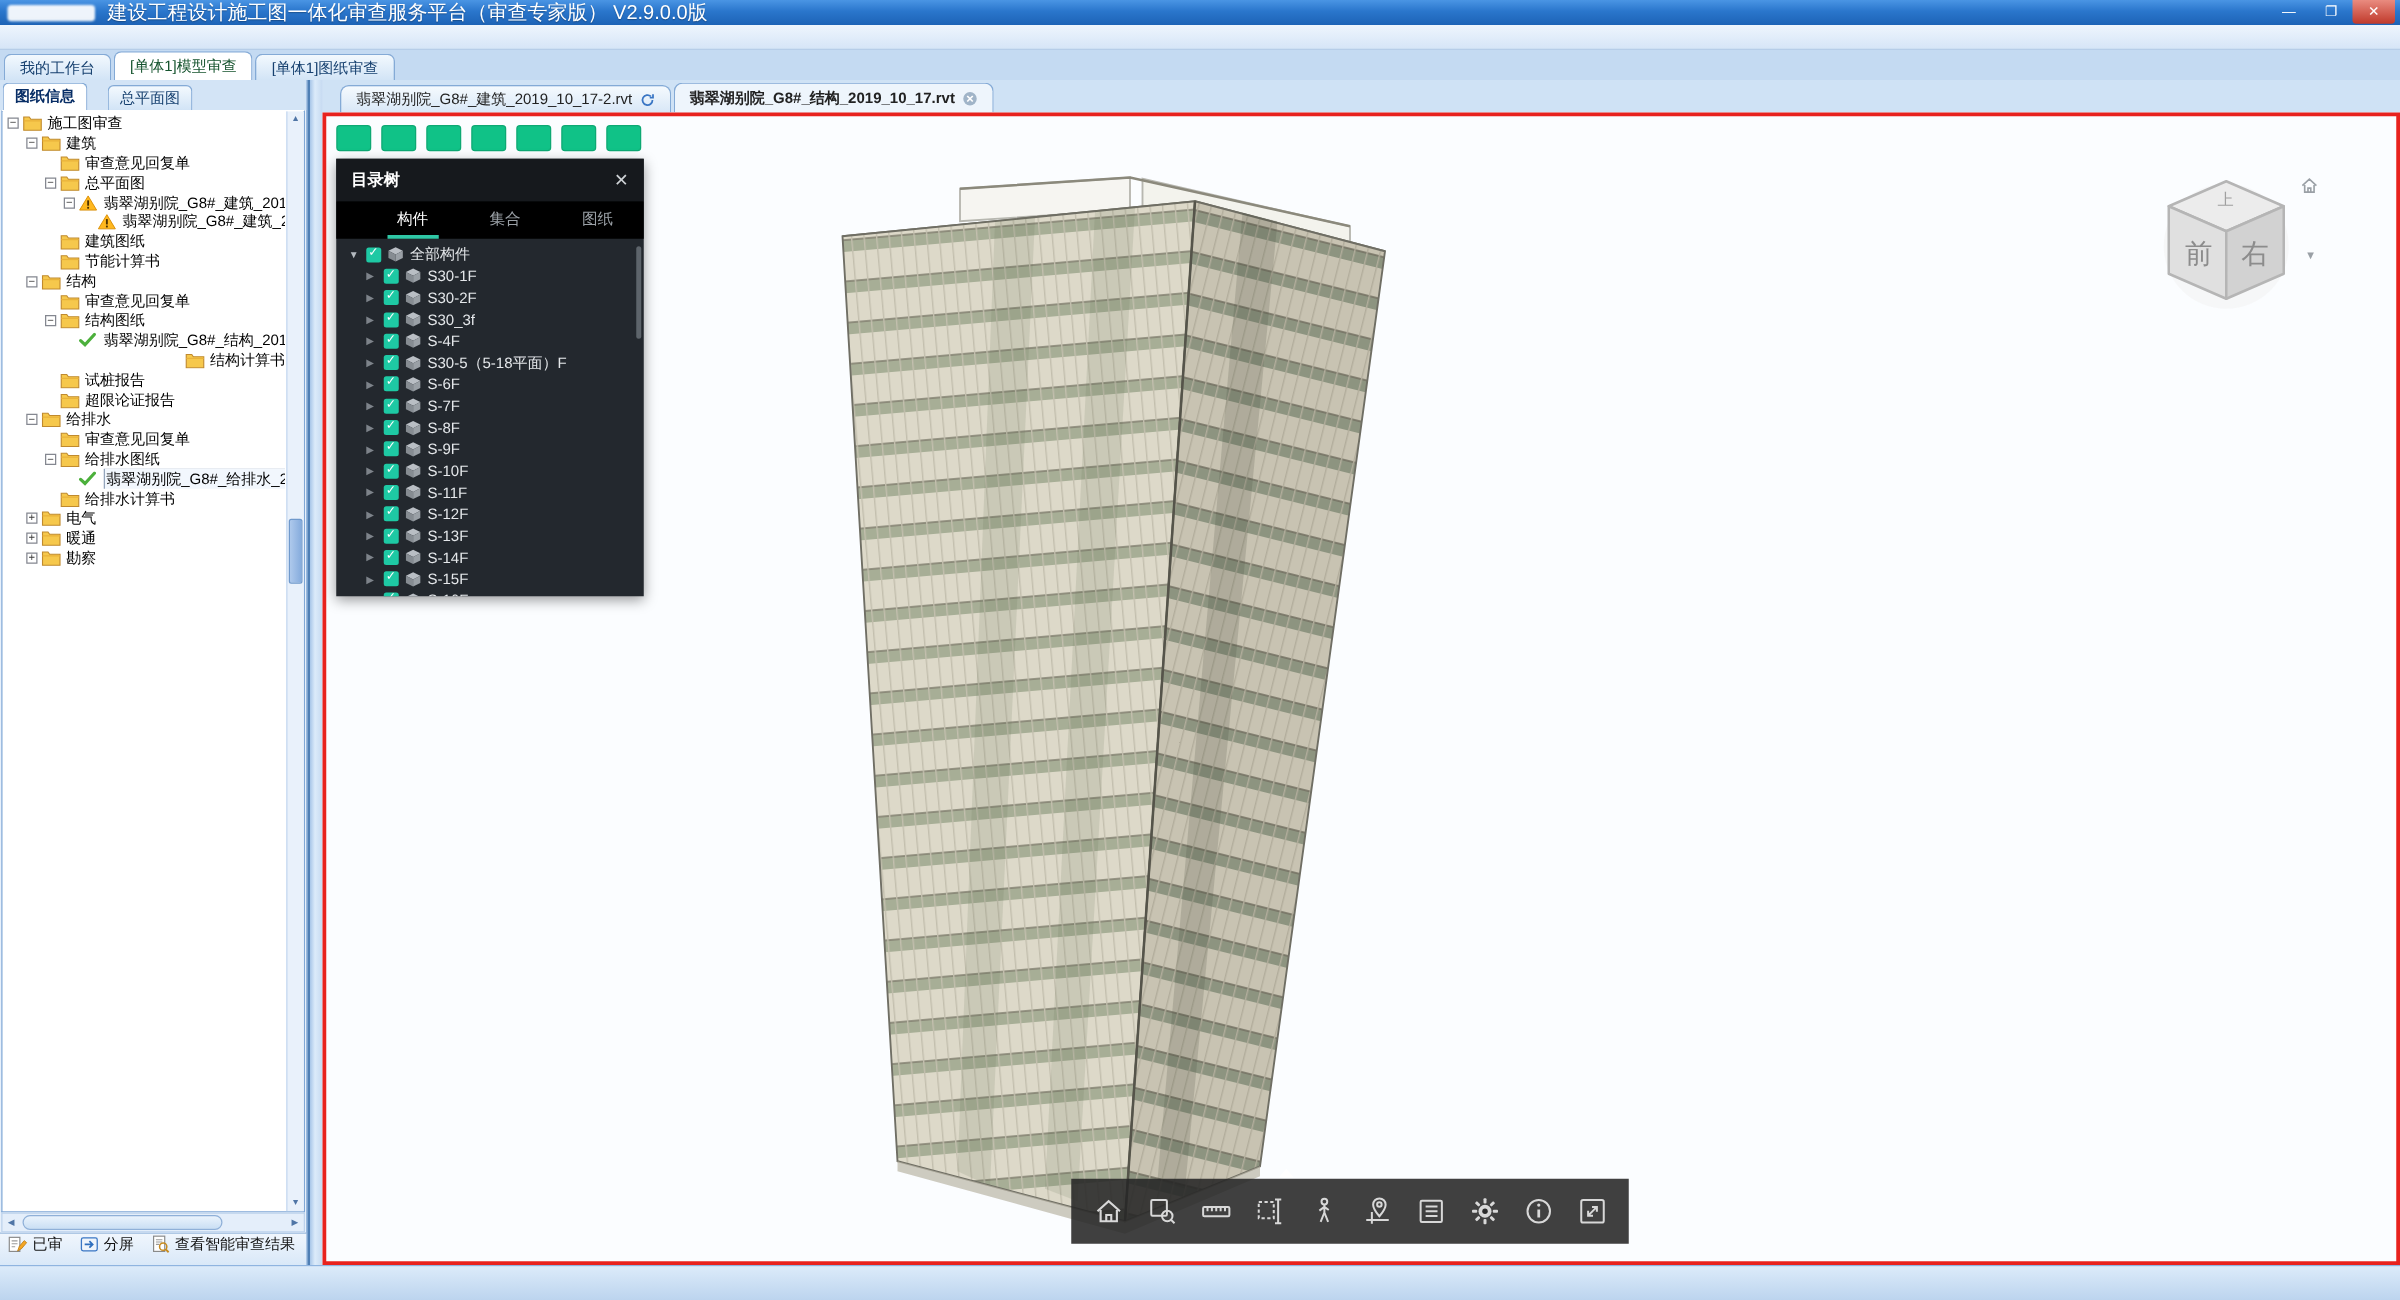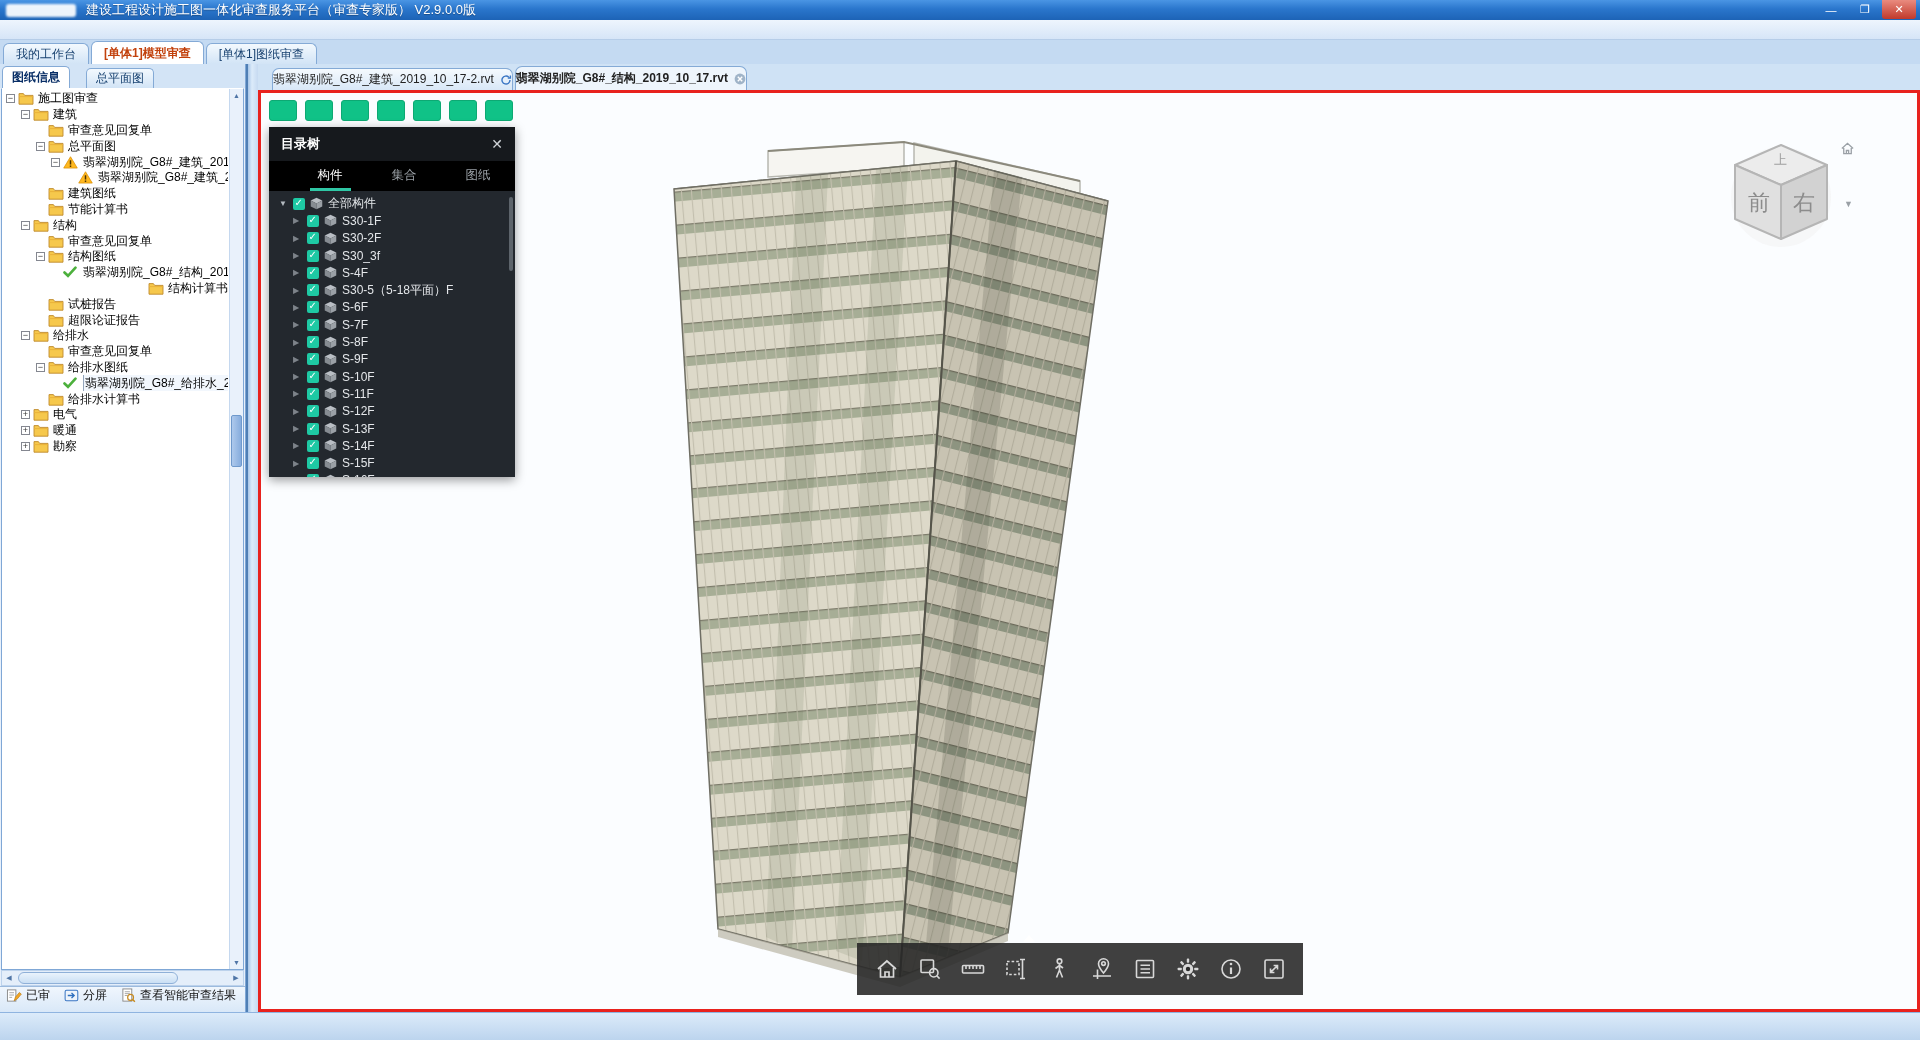--- a/index.html
+++ b/index.html
@@ -3,33 +3,33 @@
 <meta charset="utf-8">
 <style>
   * { box-sizing: border-box; margin: 0; padding: 0; }
   html,body { width:1920px; height:1040px; overflow:hidden;
     font-family:"Liberation Sans","DejaVu Sans",sans-serif; font-size:12px; }
   .app { width:1920px; height:1012px; display:flex; flex-direction:column; background:#cfe0f5; }
 
   
   .titlebar { height:20px; background:linear-gradient(#4a95e4,#2a76cc 45%,#1d63b6); display:flex; align-items:center; color:#fff; position:relative; }
   .logo-blob { width:70px; height:13px; margin-left:6px; background:rgba(255,255,255,.92); border-radius:3px; filter:blur(1px); }
-  .win-title { margin-left:10px; font-size:13px; text-shadow:0 1px 1px rgba(0,0,0,.3); }
+  .win-title { margin-left:10px; font-size:16px; text-shadow:0 1px 1px rgba(0,0,0,.3); }
   .win-controls { position:absolute; right:4px; top:0; height:20px; display:flex; }
   .winbtn { width:34px; height:19px; display:flex; align-items:center; justify-content:center; color:#fff; font-size:11px; cursor:default; }
   .winbtn.close { background:linear-gradient(#e98b7f,#c0392b); border-radius:0 0 3px 3px; }
 
   
   .menubar { height:20px; background:linear-gradient(#eef5fd,#d6e5f7); border-bottom:1px solid #b6cde8; display:flex; align-items:center; padding-left:8px; gap:26px; color:#1a1a1a; }
   .menu-item { padding:1px 2px; }
 
   
   .ws-tabs { height:24px; background:#c4daf2; display:flex; align-items:flex-end; padding-left:3px; gap:2px; }
   .ws-tab { height:21px; padding:0 12px; display:flex; align-items:center; background:linear-gradient(#f3f9fe,#d2e4f6); border:1px solid #84aad6; border-bottom:none; border-radius:6px 6px 0 0; color:#16406f; }
-  .ws-tab.active { background:#fff; color:#c2410c; font-weight:bold; height:23px;text-align:center; }
+  .ws-tab.active { background:#fff; color:#14532d; font-weight:normal; height:23px;text-align:center; }
 
   
   .content { flex:1; display:flex; min-height:0; }
 
   
   .left-panel { width:246px; background:#e7f0fb; border-right:1px solid #7fa7d6; display:flex; flex-direction:column; }
   .lp-tabs { height:24px; display:flex; align-items:flex-end; padding-left:2px; gap:16px; background:#d3e4f6; }
   .lp-tab { height:20px; padding:0 9px; display:flex; align-items:center; background:linear-gradient(#f3f9fe,#d2e4f6); border:1px solid #84aad6; border-bottom:none; border-radius:5px 5px 0 0; color:#16406f; }
   .lp-tab.active { background:#fff; font-weight:bold; color:#082e66; height:22px; }
   .tree-wrap { flex:1; position:relative; background:#fff; border:1px solid #7fa7d6; border-top:1px solid #fff; margin:0 1px; overflow:hidden; }
@@ -51,21 +51,21 @@
   .hs-grip { width:12px; height:8px; margin:2px auto; background:repeating-linear-gradient(90deg,#9db9dd 0 1px,transparent 1px 3px); }
   .lp-status { height:26px; background:linear-gradient(#f0f6fd,#d9e8f8); border-top:1px solid #9cbadd; display:flex; align-items:flex-start; gap:14px; padding-left:6px; }
   .st-item { display:inline-flex; align-items:center; gap:4px; color:#111; }
 
   
   .splitter { width:12px; background:linear-gradient(90deg,#a8c6e8,#dcebfa 40%,#c6daf1); border-left:2px solid #4f7fb5; }
 
   
   .main-area { flex:1; display:flex; flex-direction:column; background:#cfe2f5; min-width:0; }
   .doc-tabs { height:26px; display:flex; align-items:flex-end; padding-left:14px; gap:2px; }
-  .doc-tab { height:22px; padding:0 0; display:flex; align-items:center; gap:6px; background:linear-gradient(#f5fafe,#d8e7f7); border:1px solid #84aad6; border-bottom:none; border-radius:7px 7px 0 0; color:#222; }
+  .doc-tab { height:22px; padding:0 12px; display:flex; align-items:center; gap:6px; background:linear-gradient(#f5fafe,#d8e7f7); border:1px solid #84aad6; border-bottom:none; border-radius:7px 7px 0 0; color:#222; }
   .doc-tab.active { background:#eef5fc; font-weight:bold; height:24px; }
   .doc-tab .tab-ic { width:12px; height:12px; display:inline-flex; }
 
   .viewer { flex:1; position:relative; border:3px solid #e8221e; background:#fbfdff; overflow:hidden; }
 
   .btn-row { position:absolute; left:8px; top:7px; display:flex; gap:8px; z-index:5; }
   .teal-btn { height:21px; padding:0 13px; background:#10c287; border:1px solid #0da973; border-radius:3px; color:#fff; font-size:12.5px; font-family:inherit; }
 
   
   .annotation { position:absolute; left:788px; top:40px; font-size:30px; font-weight:bold; color:#e8322e; letter-spacing:1px; z-index:4; }

